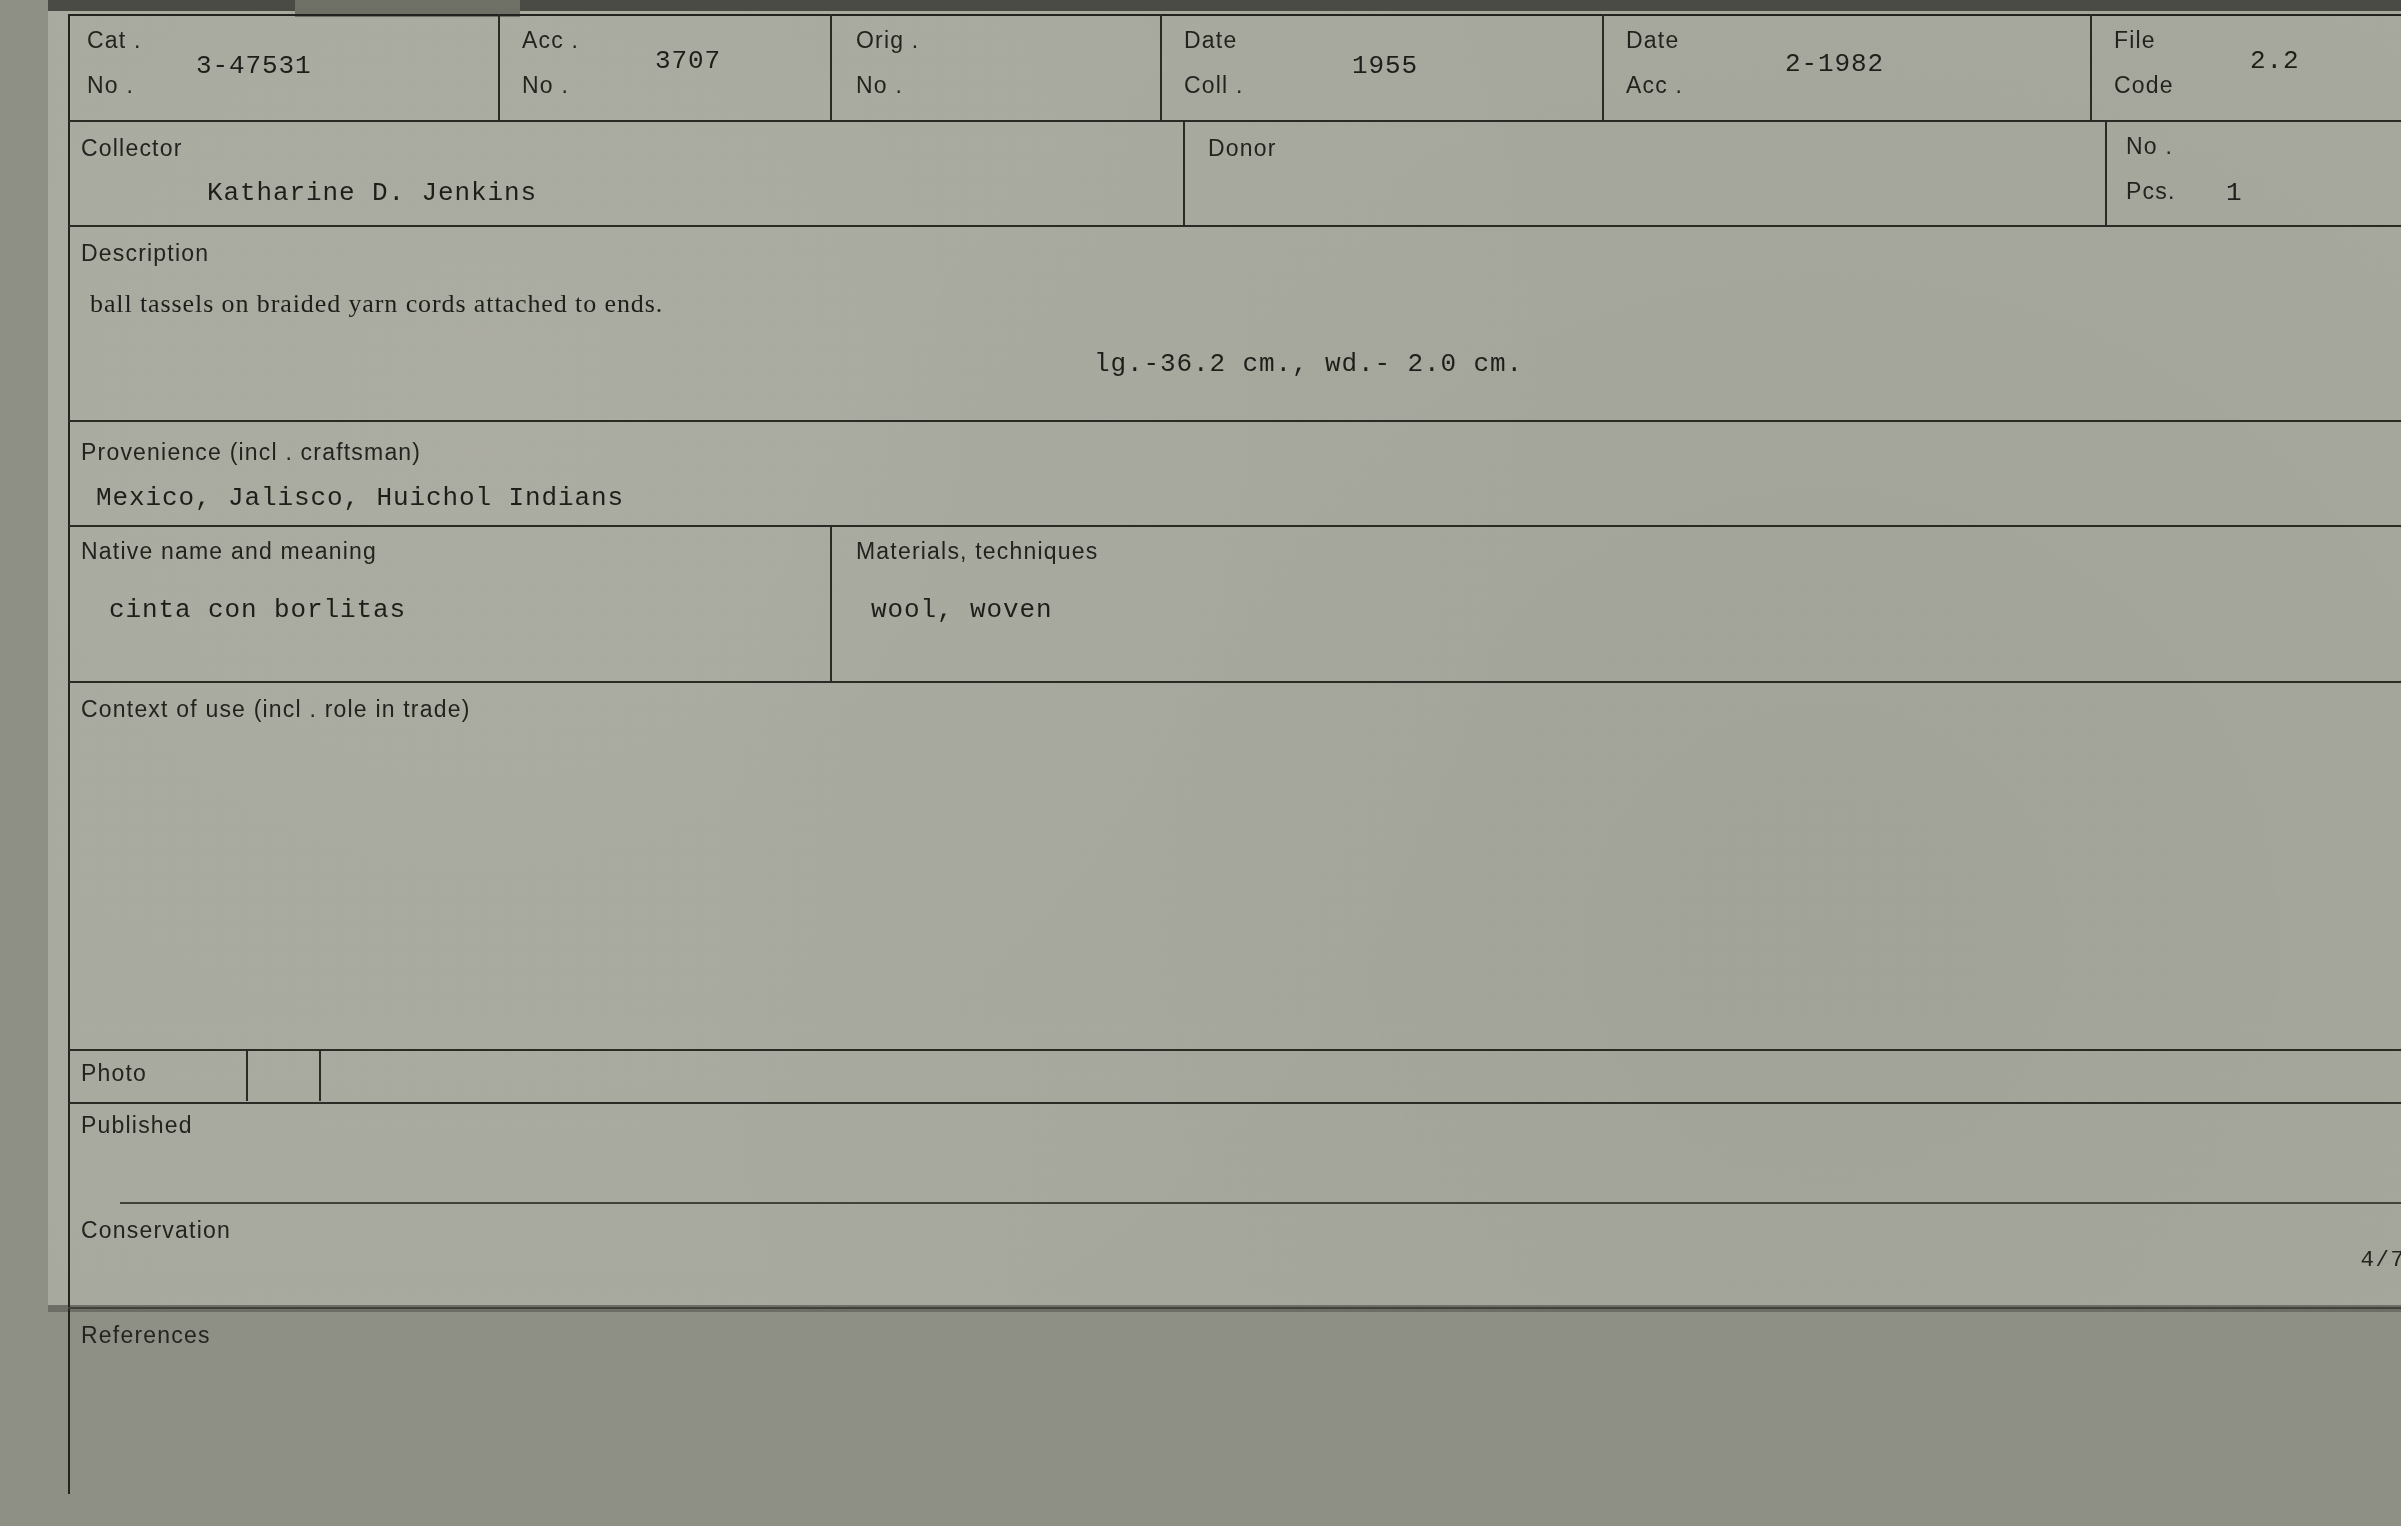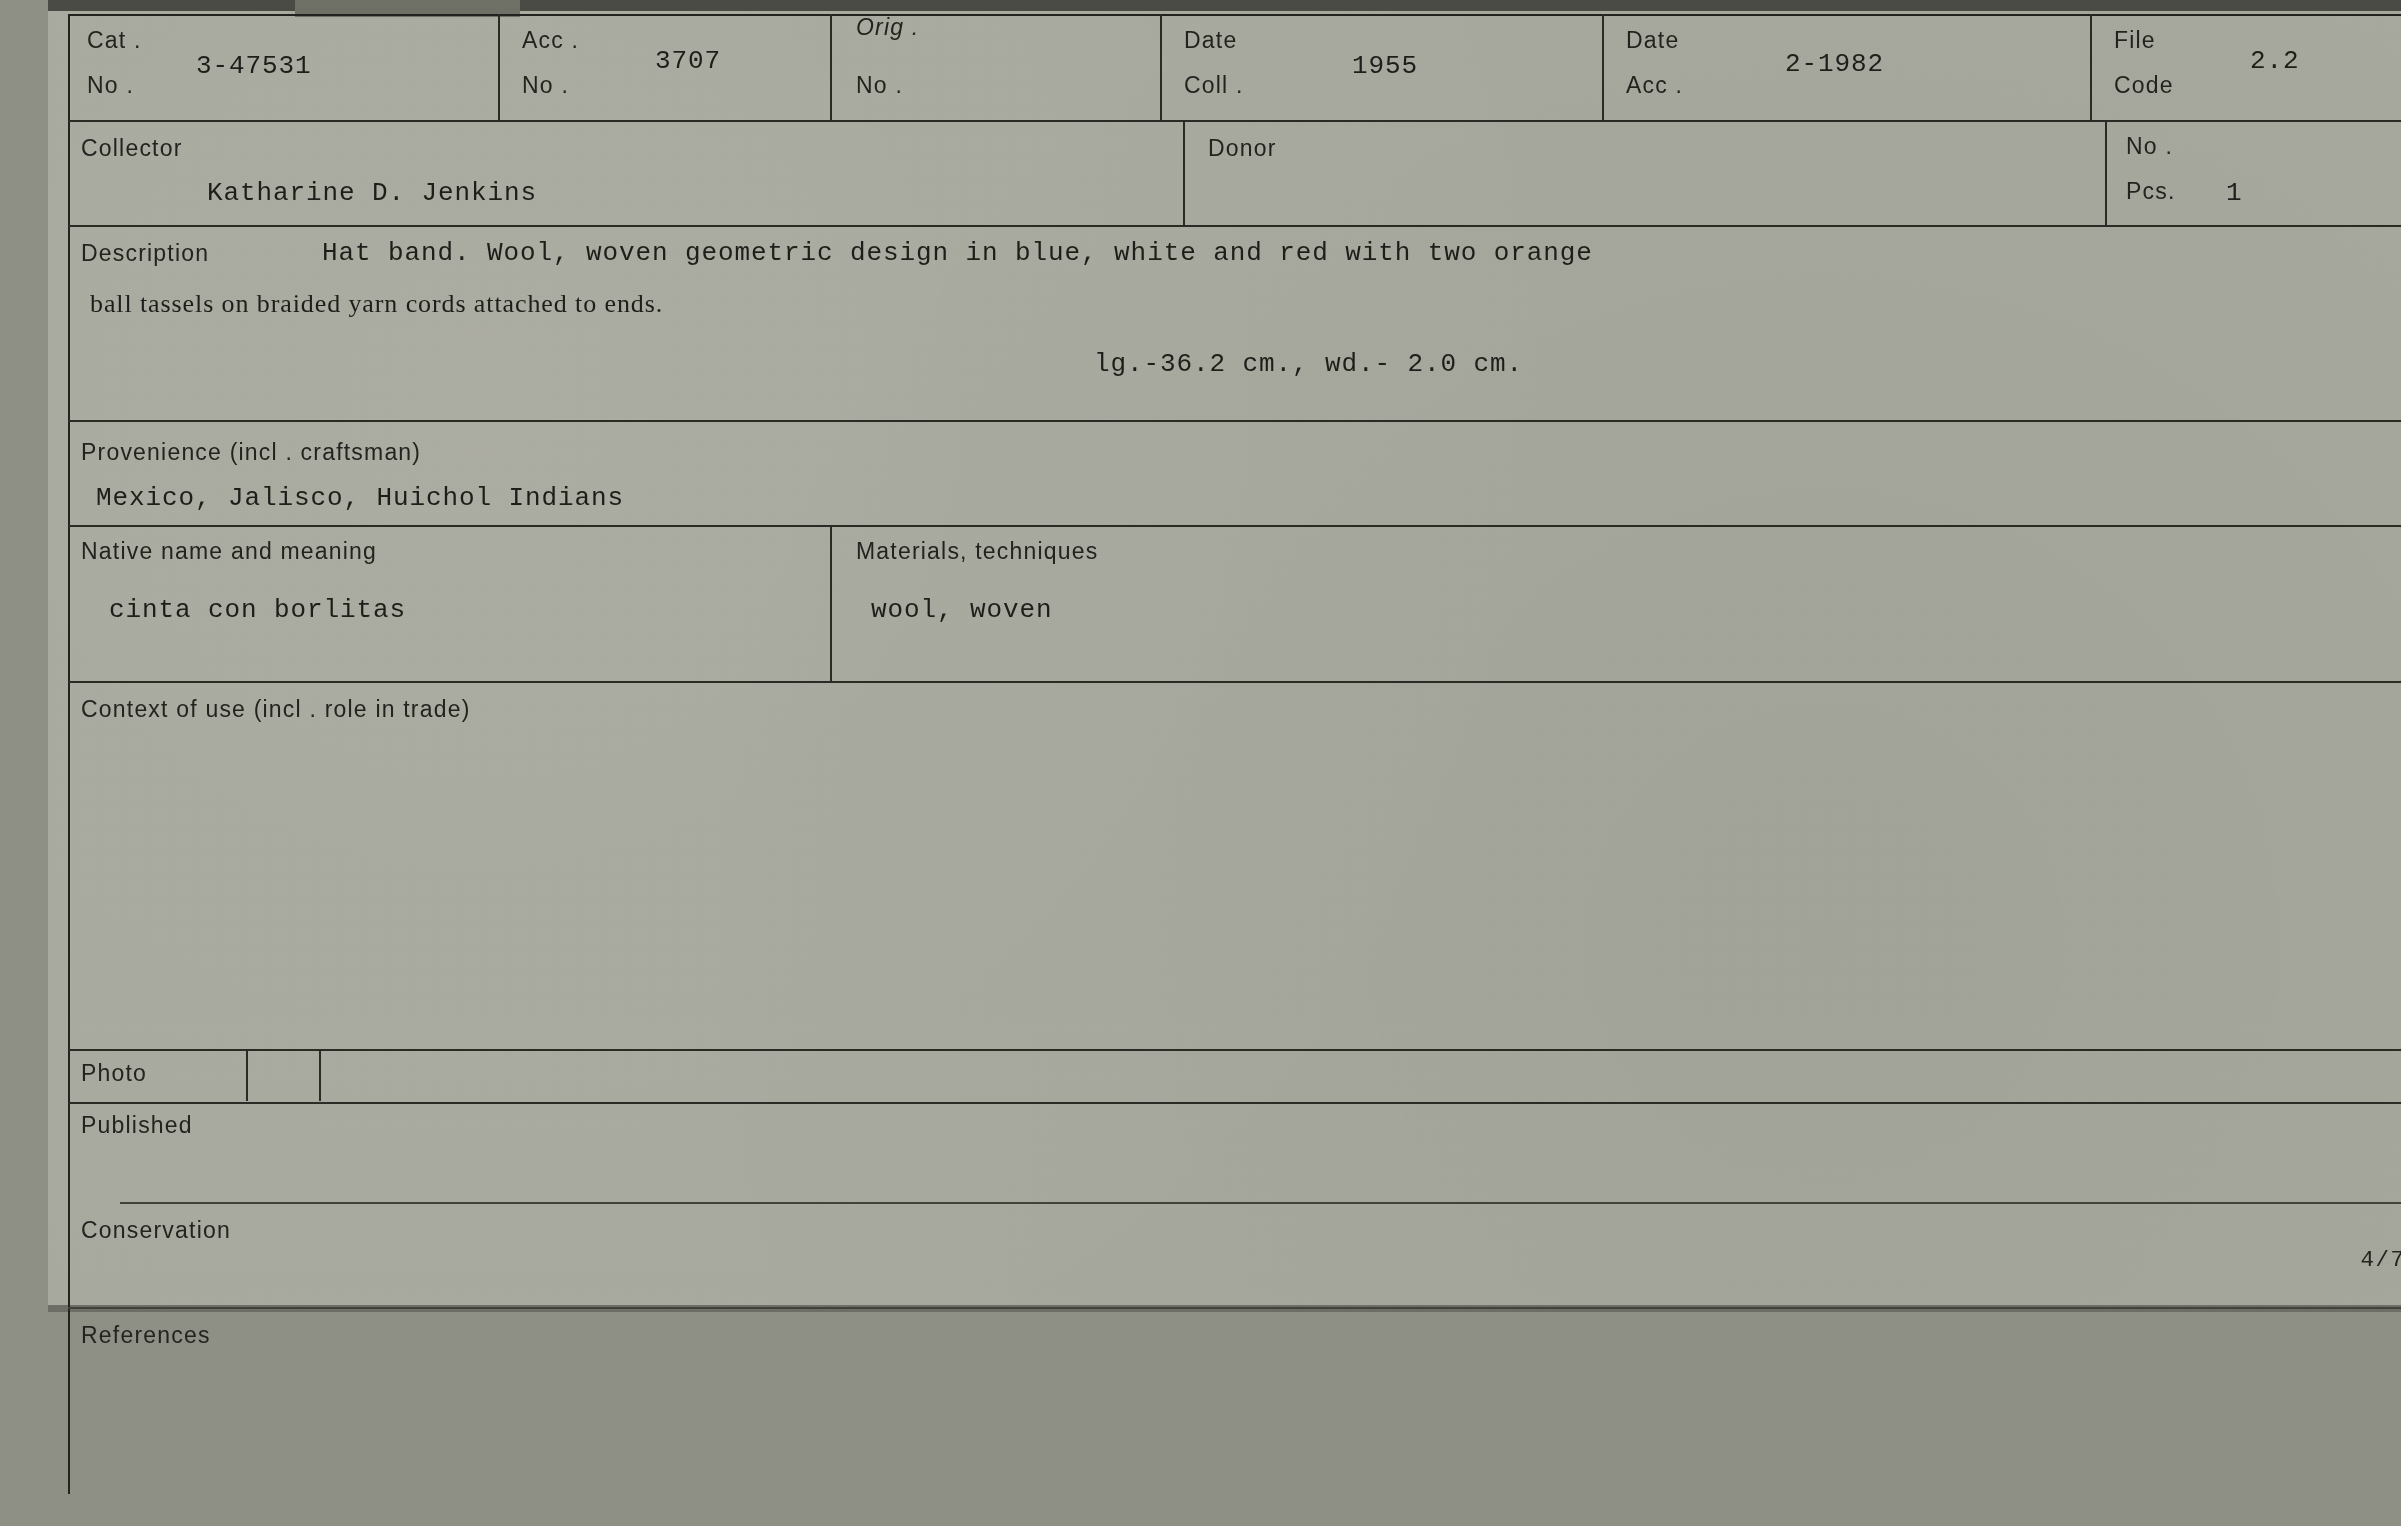--- a/index.html
+++ b/index.html
@@ -147,21 +147,21 @@
   <div class="line-v" style="left:271px; top:1049px; height:52px;"></div>
 
   <div class="lbl" style="left:39px; top:27px;">Cat .</div>
   <div class="lbl" style="left:39px; top:72px;">No .</div>
   <div class="typed big" style="left:148px; top:51px;">3-47531</div>
 
   <div class="lbl" style="left:474px; top:27px;">Acc .</div>
   <div class="lbl" style="left:474px; top:72px;">No .</div>
   <div class="typed big" style="left:607px; top:46px;">3707</div>
 
-  <div class="lbl" style="left:808px; top:14px;font-style:italic;">Orig .</div>
+  <div class="lbl" style="left:808px; top:27px;">Orig .</div>
   <div class="lbl" style="left:808px; top:72px;">No .</div>
   <div class="typed big" style="left:944px; top:46px;"></div>
 
   <div class="lbl" style="left:1136px; top:27px;">Date</div>
   <div class="lbl" style="left:1136px; top:72px;">Coll .</div>
   <div class="typed big" style="left:1304px; top:51px;">1955</div>
 
   <div class="lbl" style="left:1578px; top:27px;">Date</div>
   <div class="lbl" style="left:1578px; top:72px;">Acc .</div>
   <div class="typed big" style="left:1737px; top:49px;">2-1982</div>
@@ -173,21 +173,20 @@
   <div class="lbl" style="left:33px; top:135px;">Collector</div>
   <div class="typed big" style="left:159px; top:178px;">Katharine D. Jenkins</div>
 
   <div class="lbl" style="left:1160px; top:135px;">Donor</div>
 
   <div class="lbl" style="left:2078px; top:133px;">No .</div>
   <div class="lbl" style="left:2078px; top:178px;">Pcs.</div>
   <div class="typed big" style="left:2178px; top:178px;">1</div>
 
   <div class="lbl" style="left:33px; top:240px;">Description</div>
-  <div class="typed big" style="left:274px; top:238px;">Hat band.  Wool, woven geometric design in blue, white and red with two orange</div>
   <div class="typed big" style="left:42px; top:289px;font-family:Liberation Serif, serif;">ball tassels on braided yarn cords attached to ends.</div>
   <div class="typed big" style="left:1046px; top:349px;">lg.-36.2 cm., wd.- 2.0 cm.</div>
 
   <div class="lbl" style="left:33px; top:439px;">Provenience (incl . craftsman)</div>
   <div class="typed big" style="left:48px; top:483px;">Mexico, Jalisco, Huichol Indians</div>
 
   <div class="lbl" style="left:33px; top:538px;">Native name and meaning</div>
   <div class="typed big" style="left:61px; top:595px;">cinta con borlitas</div>
 
   <div class="lbl" style="left:808px; top:538px;">Materials, techniques</div>

